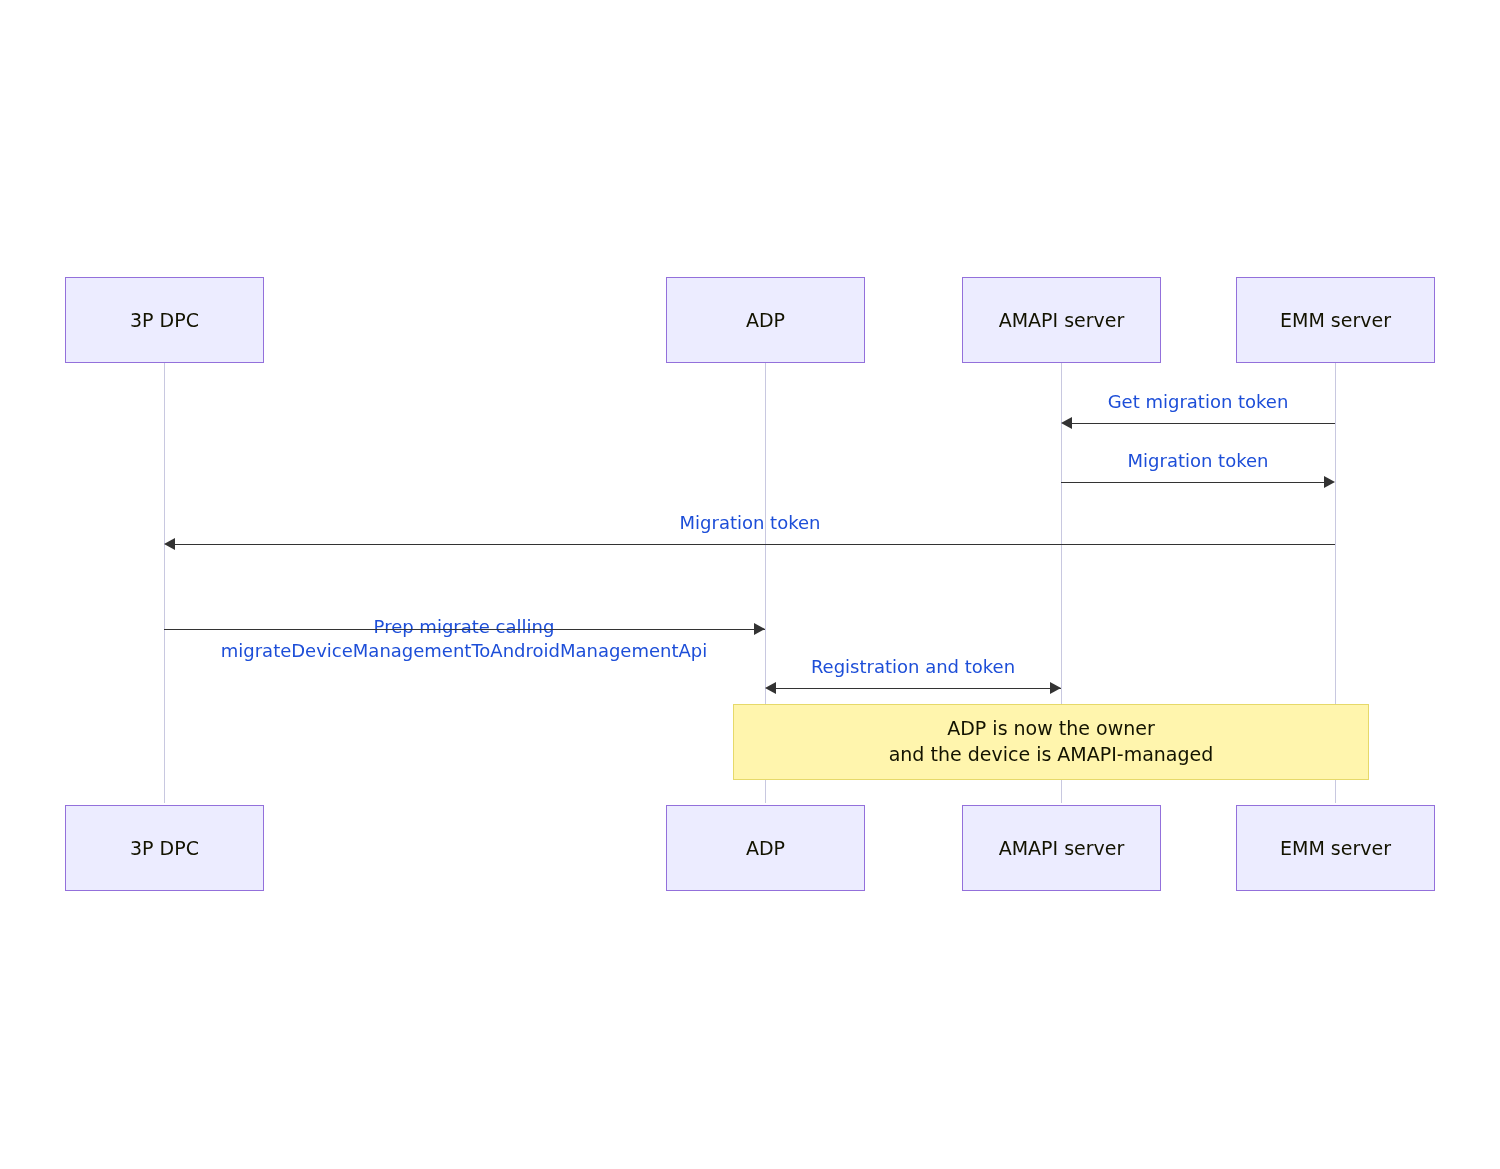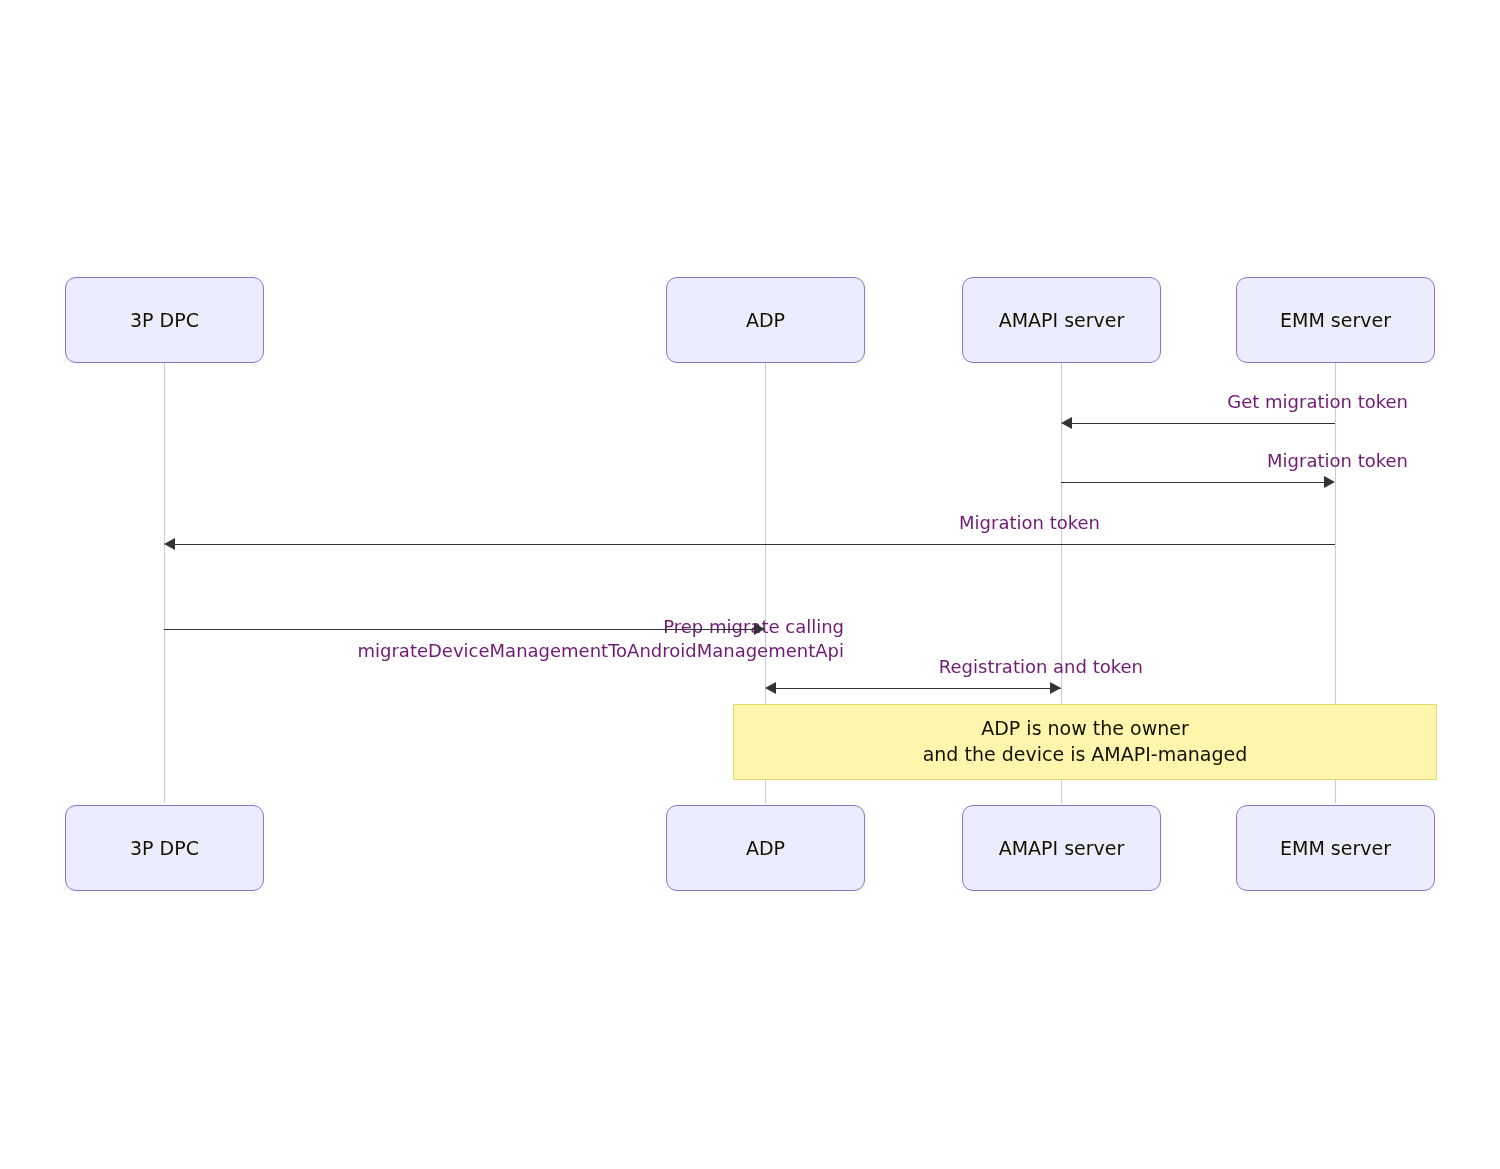--- a/index.html
+++ b/index.html
@@ -16,39 +16,39 @@
     width: 1500px;
     height: 1169px;
     overflow: hidden;
     background: #ffffff;
   }
   .participant {
     position: absolute;
     box-sizing: border-box;
     background: #ececff;
     border: 1px solid #9370db;
-    border-radius: 11px;
+    border-radius: 0;
     display: flex;
     align-items: center;
     justify-content: center;
     font-size: 19px;
     color: #131300;
     text-align: center;
     line-height: 1.2;
   }
   .lifeline {
     position: absolute;
     width: 1px;
     background: #c8c8e0;
   }
   .msg-label {
     position: absolute;
     font-size: 18px;
-    color: #701a75;
-    text-align: right;
+    color: #1d4ed8;
+    text-align: center;
     line-height: 1.35;
     white-space: pre-line;
     transform: translateX(-50%);
   }
   .arrow-line {
     position: absolute;
     height: 1px;
     background: #333333;
   }
   .arrow-head {
@@ -117,21 +117,21 @@
   <div class="msg-label" style="left:464px; top:571px; width:760px;margin-top:44px;">Prep migrate calling
 migrateDeviceManagementToAndroidManagementApi</div>
   <div class="arrow-line" style="left:164px; top:629px; width:601px;"></div>
   <div class="arrow-head right" style="left:754px; top:623px;"></div>
 
   <div class="msg-label" style="left:913px; top:655px; width:460px;">Registration and token</div>
   <div class="arrow-line" style="left:768px; top:688px; width:293px;"></div>
   <div class="arrow-head left" style="left:765px; top:682px;"></div>
   <div class="arrow-head right" style="left:1050px; top:682px;"></div>
 
-  <div class="note" style="left:733px; top:704px; width:704px; height:76px;">
+  <div class="note" style="left:733px; top:704px; width:636px; height:76px;">
     <span>ADP is now the owner
 and the device is AMAPI-managed</span>
   </div>
 
   <div class="participant" style="left:65px; top:805px; width:199px; height:86px;">
     <span>3P DPC</span>
   </div>
   <div class="participant" style="left:666px; top:805px; width:199px; height:86px;">
     <span>ADP</span>
   </div>

